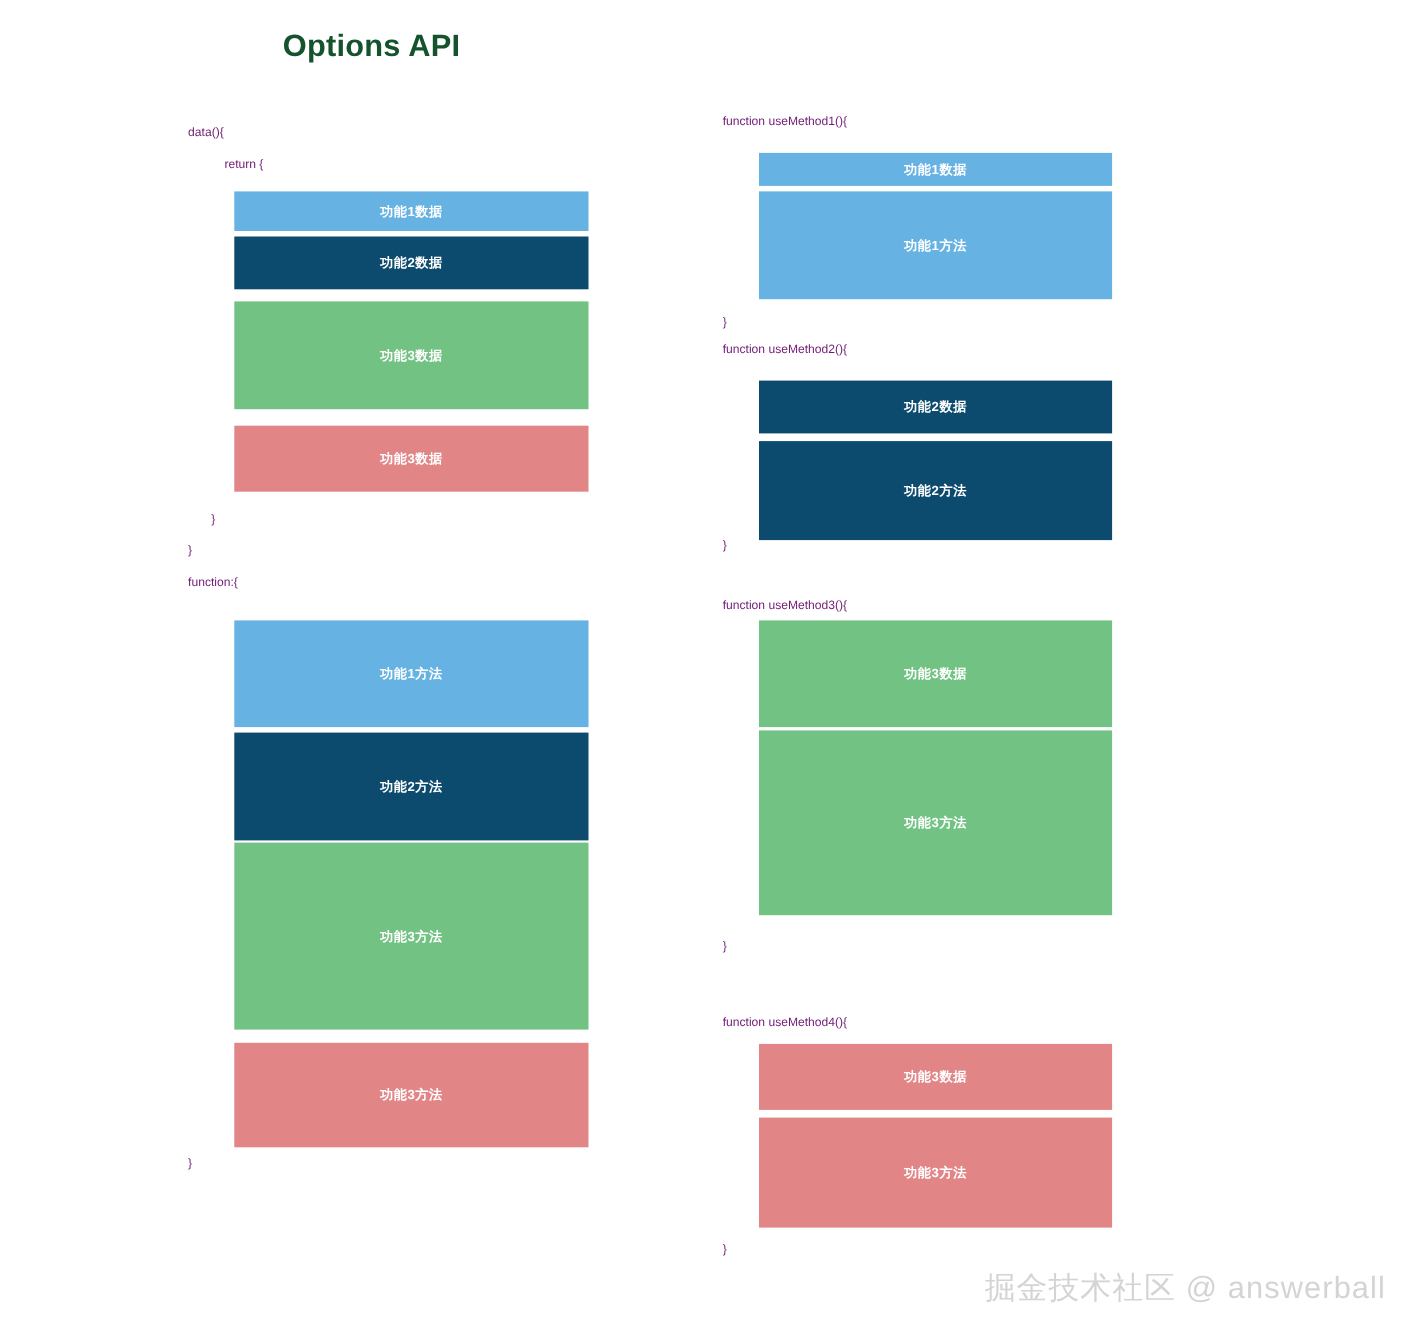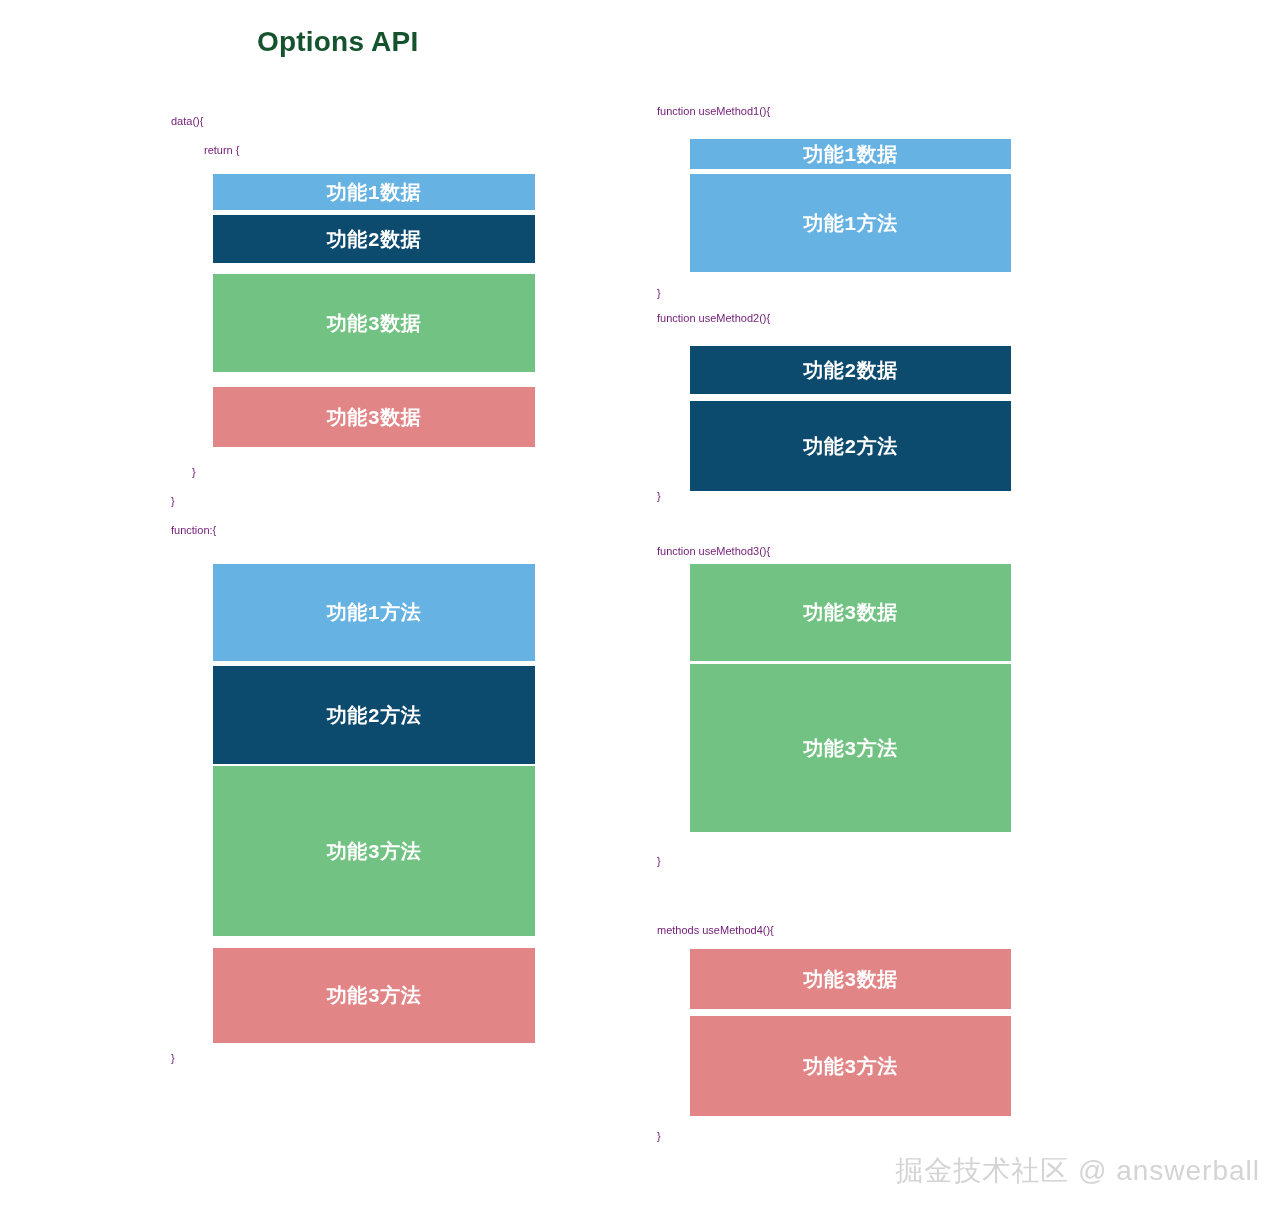--- a/index.html
+++ b/index.html
@@ -40,25 +40,24 @@
     line-height: 1;
   }
 
   
   .block {
     position: absolute;
     display: flex;
     align-items: center;
     justify-content: center;
     color: #ffffff;
-    font-size: 20px;
+    font-size: 12px;
     font-weight: bold;
     letter-spacing: 0.5px;
     box-sizing: border-box;
-    font-family: Liberation Mono, monospace;
   }
   .c-blue   { background: #65b2e3; }
   .c-pink   { background: #0c4a6e; }
   .c-green  { background: #72c383; }
   .c-salmon { background: #e28587; }
 
   
   #watermark {
     position: absolute;
     right: 22px;
@@ -150,21 +149,21 @@
   <div class="block c-green" style="left:690px; top:564px; width:321px; height:97px;">
     <span>功能3数据</span>
   </div>
 
   <div class="block c-green" style="left:690px; top:664px; width:321px; height:168px;">
     <span>功能3方法</span>
   </div>
 
   <div class="code-line" style="left:657px; top:856px;">}</div>
 
-  <div class="code-line" style="left:657px; top:925px;">methods useMethod4(){</div>
+  <div class="code-line" style="left:657px; top:925px;">function useMethod4(){</div>
 
   <div class="block c-salmon" style="left:690px; top:949px; width:321px; height:60px;">
     <span>功能3数据</span>
   </div>
 
   <div class="block c-salmon" style="left:690px; top:1016px; width:321px; height:100px;">
     <span>功能3方法</span>
   </div>
 
   <div class="code-line" style="left:657px; top:1131px;">}</div>

